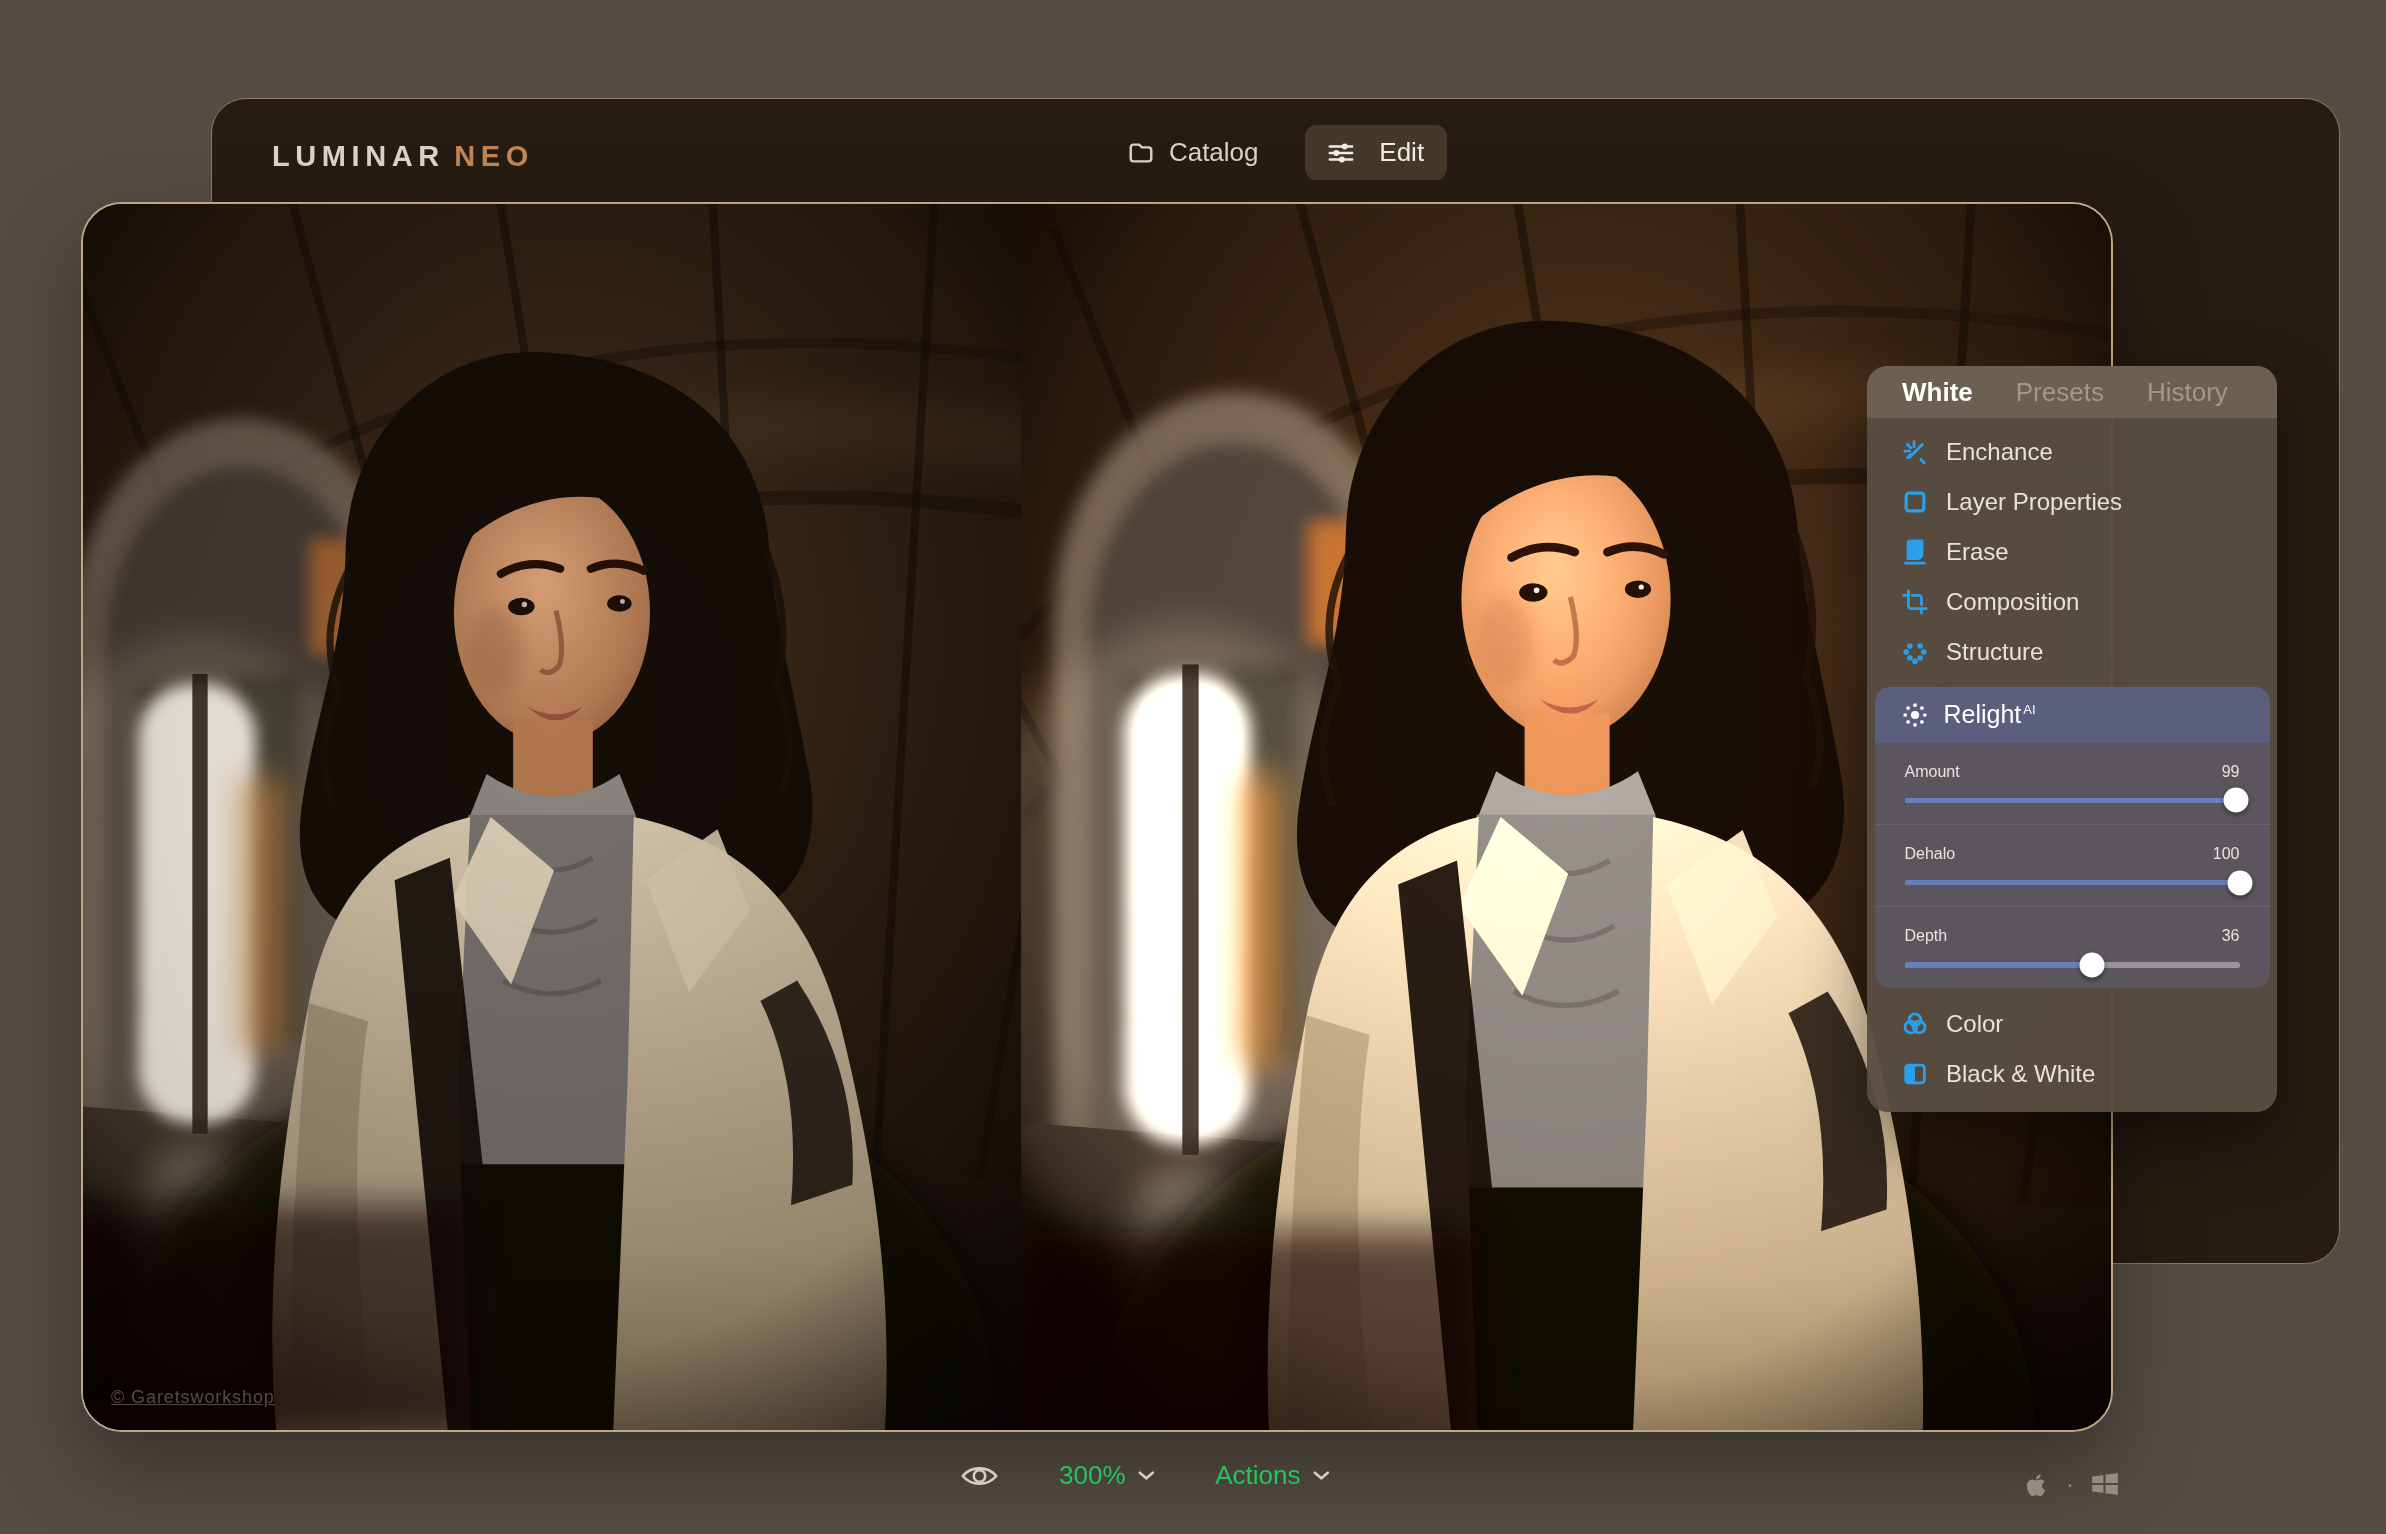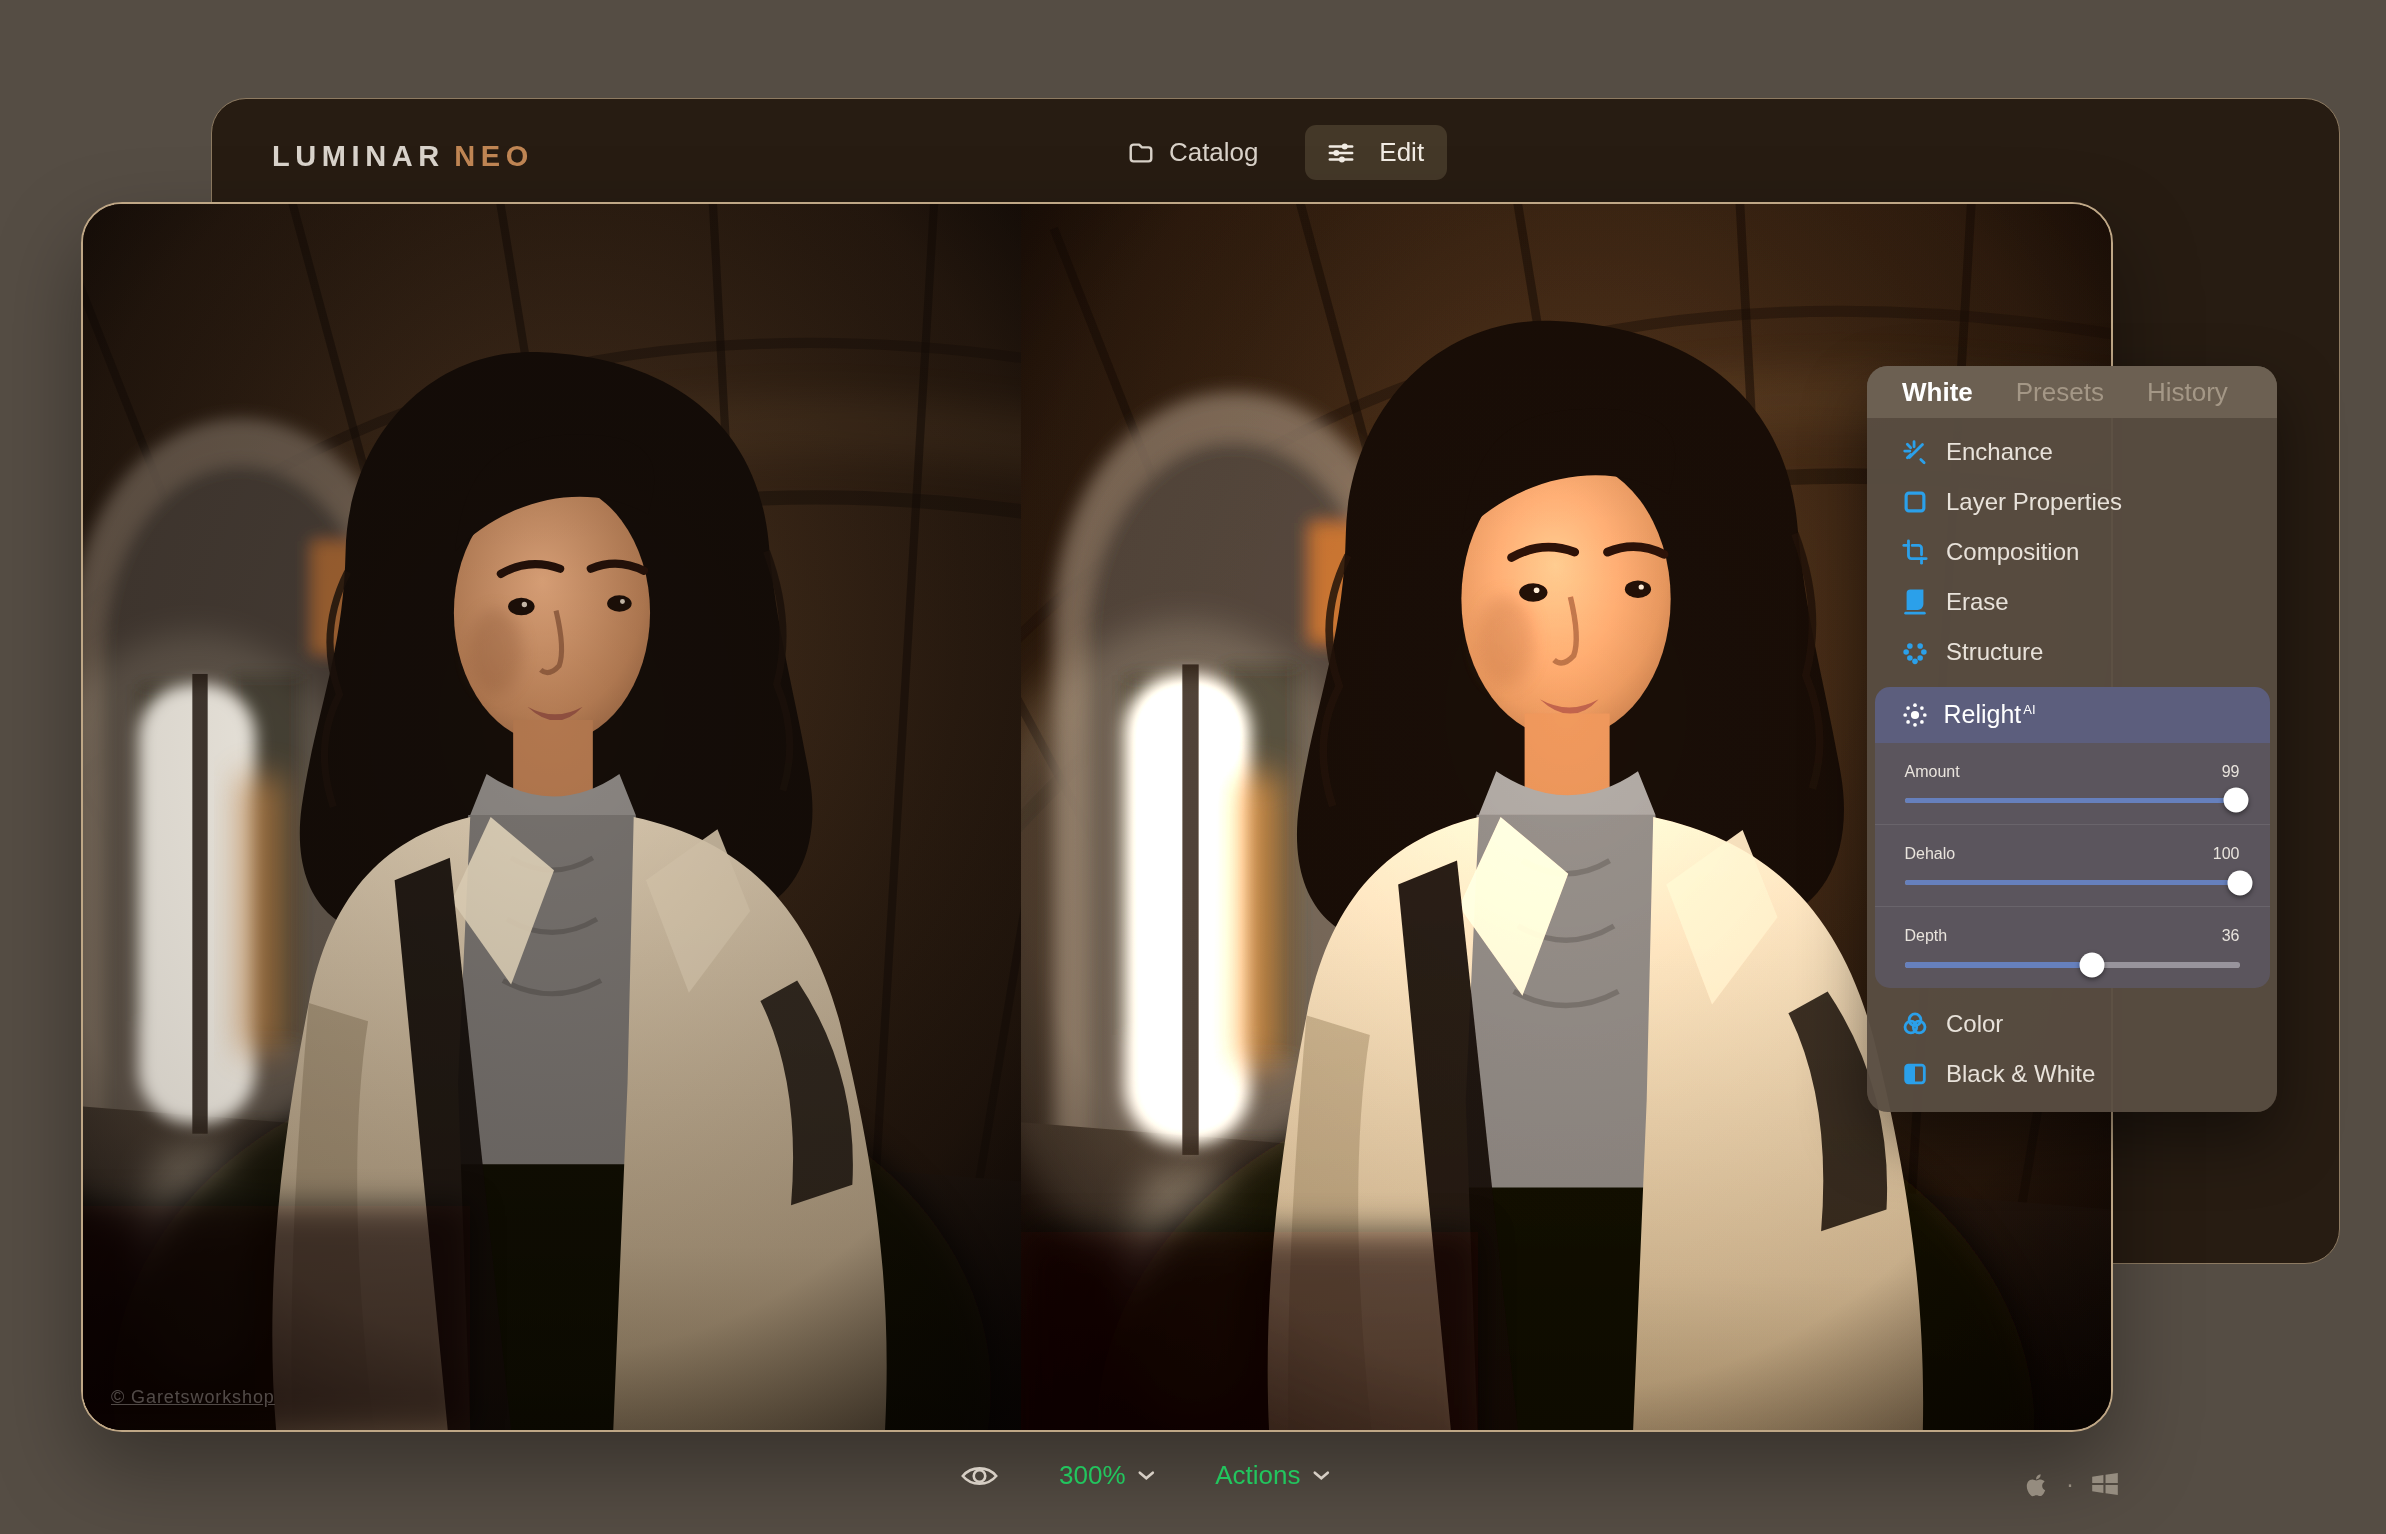--- a/index.html
+++ b/index.html
@@ -253,34 +253,34 @@
         </svg>
         <span>Enchance</span>
       </div>
       <div class="tool-item">
         <svg width="28" height="28" viewBox="0 0 30 30" fill="none" stroke="currentColor" stroke-width="3.4">
           <rect x="5.5" y="5.5" width="19" height="19" rx="3"></rect>
         </svg>
         <span>Layer Properties</span>
       </div>
       <div class="tool-item">
+        <svg width="28" height="28" viewBox="0 0 30 30">
+          <path d="M6 5.5 a4 4 0 0 1 4-4 h14 v16 a6 6 0 0 1-6 6 h-12 Z" fill="currentColor"></path>
+          <line x1="5" y1="27" x2="25" y2="27" stroke="currentColor" stroke-width="3" stroke-linecap="round"></line>
+        </svg>
+        <span>Erase</span>
+      </div>
+      <div class="tool-item">
         <svg width="28" height="28" viewBox="0 0 30 30" fill="none" stroke="currentColor" stroke-width="3" stroke-linecap="round" stroke-linejoin="round">
           <path d="M8 3v16a3 3 0 0 0 3 3h16"></path>
             <path d="M3 8h5"></path>
             <path d="M22 22v5"></path>
           <path d="M12 8h7a3 3 0 0 1 3 3v7"></path>
         </svg>
         <span>Composition</span>
-      </div>
-      <div class="tool-item">
-        <svg width="28" height="28" viewBox="0 0 30 30">
-          <path d="M6 5.5 a4 4 0 0 1 4-4 h14 v16 a6 6 0 0 1-6 6 h-12 Z" fill="currentColor"></path>
-          <line x1="5" y1="27" x2="25" y2="27" stroke="currentColor" stroke-width="3" stroke-linecap="round"></line>
-        </svg>
-        <span>Erase</span>
       </div>
       <div class="tool-item">
         <svg width="28" height="28" viewBox="0 0 30 30" fill="currentColor">
           <circle cx="9.5" cy="8.5" r="3"></circle>
             <circle cx="20.5" cy="8.5" r="3"></circle>
           <circle cx="5.5" cy="15" r="3"></circle>
             <circle cx="24.5" cy="15" r="3"></circle>
           <circle cx="9.5" cy="21.5" r="3"></circle>
             <circle cx="20.5" cy="21.5" r="3"></circle>
             <circle cx="15" cy="25" r="3"></circle>

